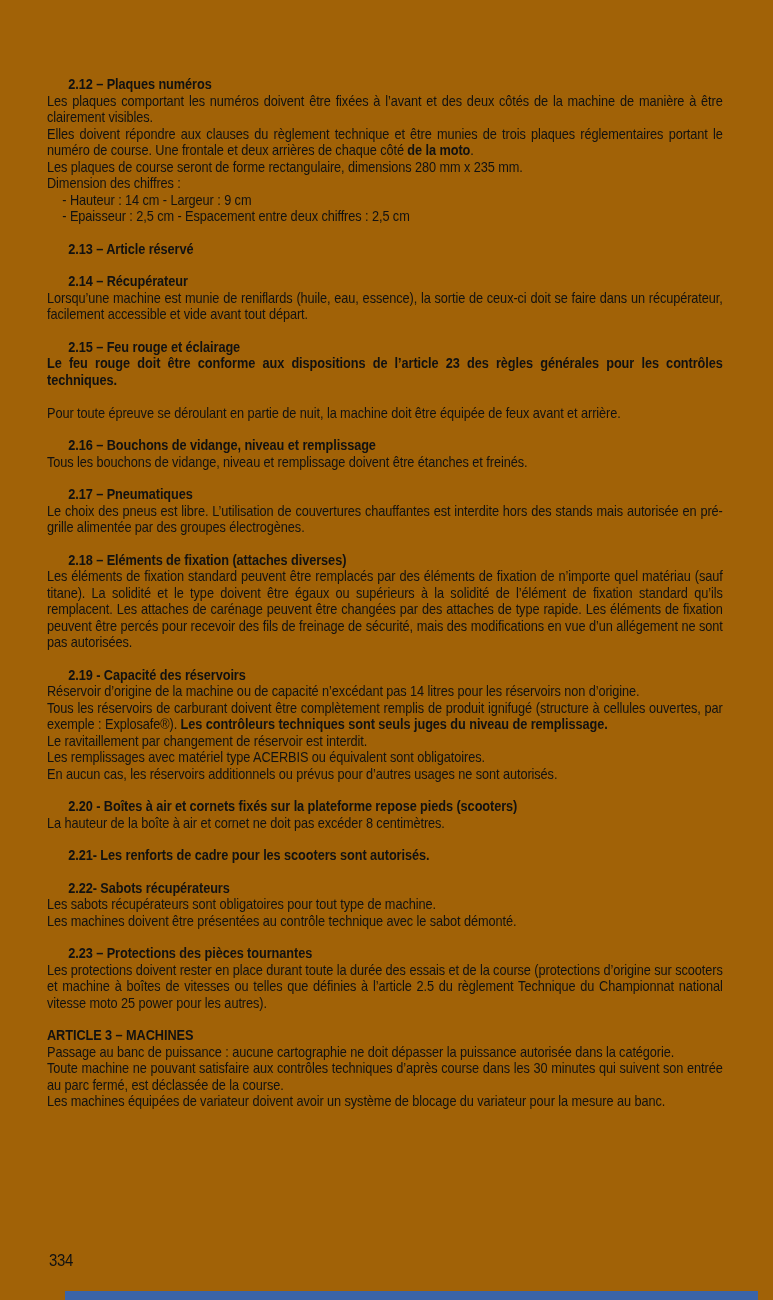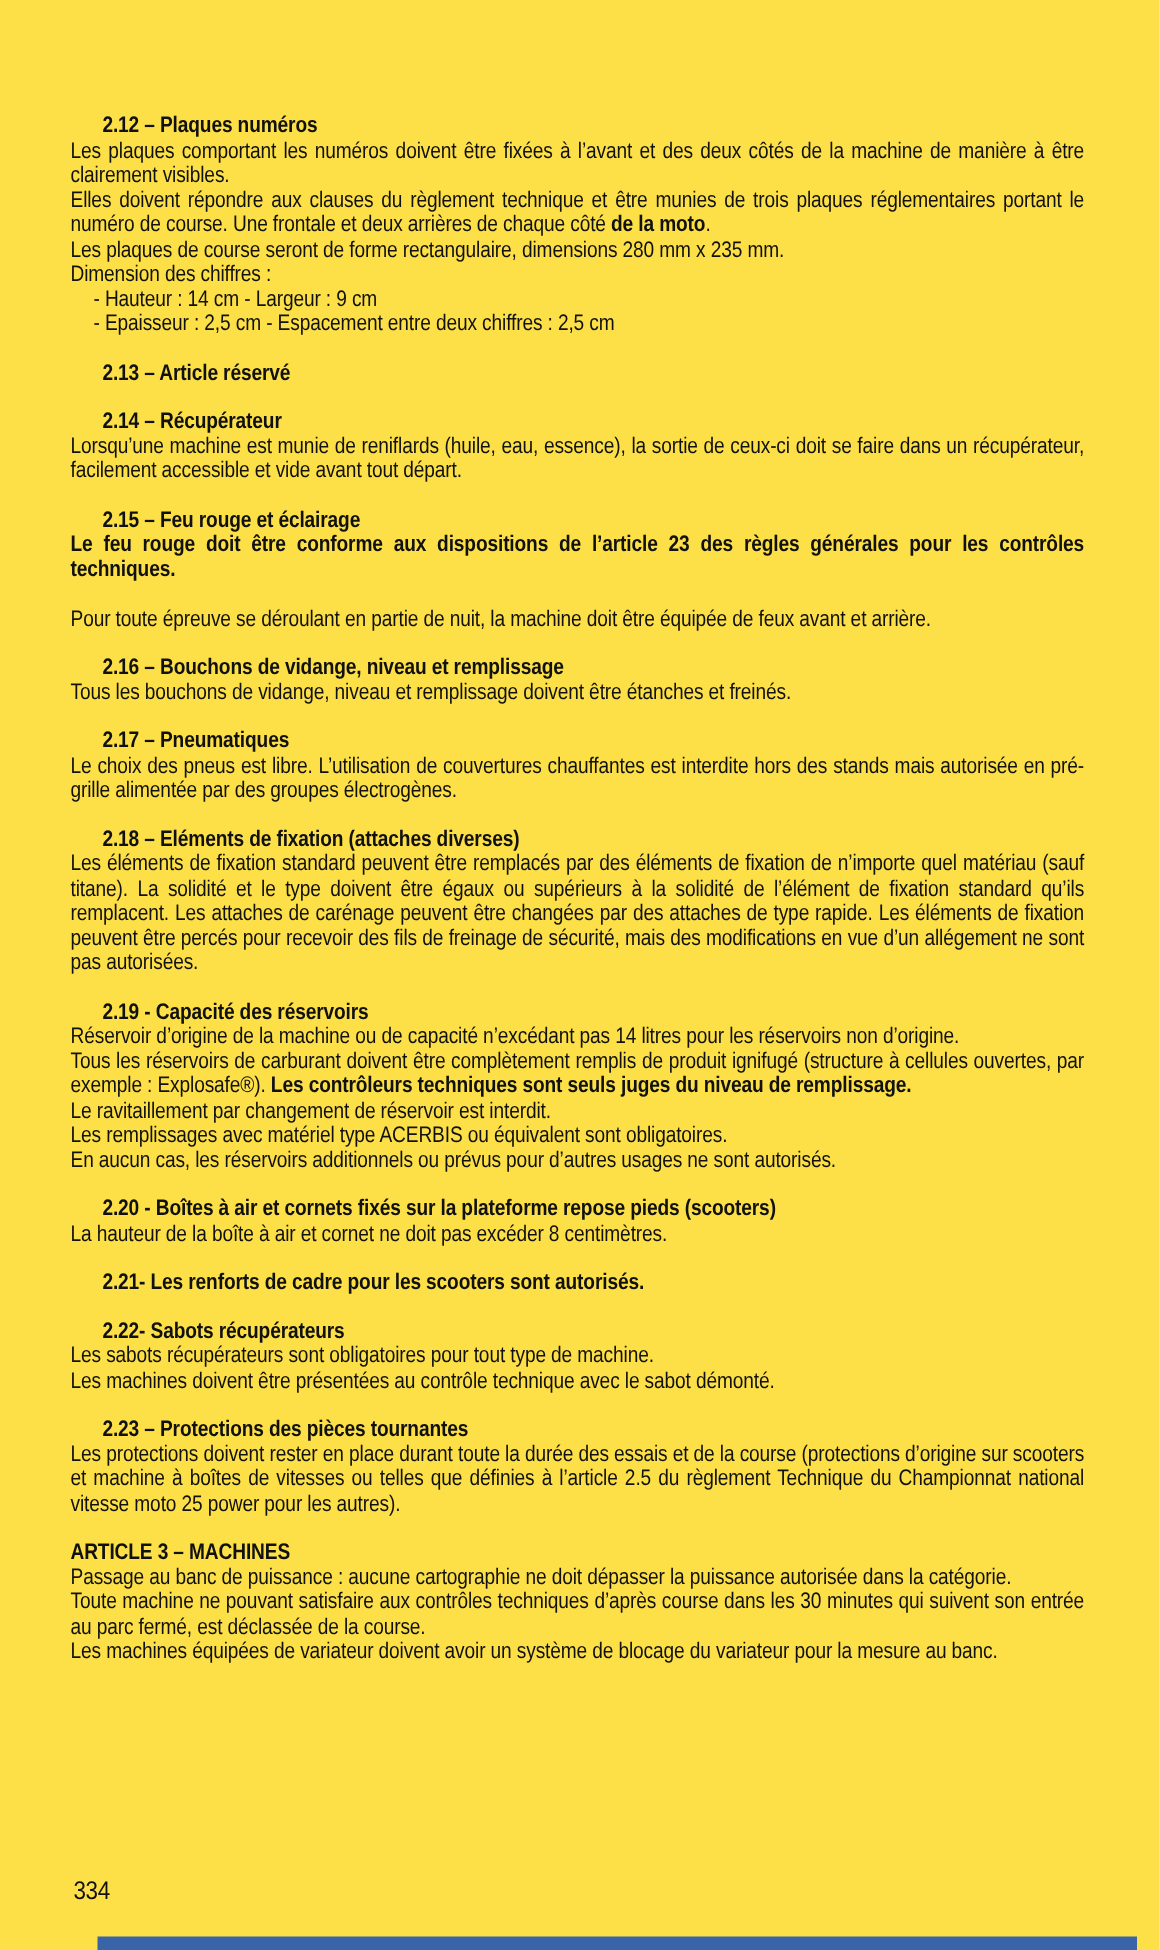--- a/index.html
+++ b/index.html
@@ -2,21 +2,21 @@
 <html><head>
 <meta charset="utf-8">
 <style>
   html,body{margin:0;padding:0;}
   body{
     width:773px;height:1300px;position:relative;overflow:hidden;
     background:#ffffff;
     font-family:"Liberation Sans","DejaVu Sans",sans-serif;
     color:#111111;
   }
-  .page{position:absolute;inset:0;background:#fde047;}
+  .page{position:absolute;inset:0;background:#a16207;}
   
   .doc{
     position:absolute;left:47px;top:60px;width:795px;
     transform:scaleX(0.85);transform-origin:left top;
     font-size:15px;line-height:16.5px;
     letter-spacing:-0.1px;
   }
   .doc p{margin:0;text-align:justify;}
   .para{text-align:justify;}
   .b{font-weight:bold;}

